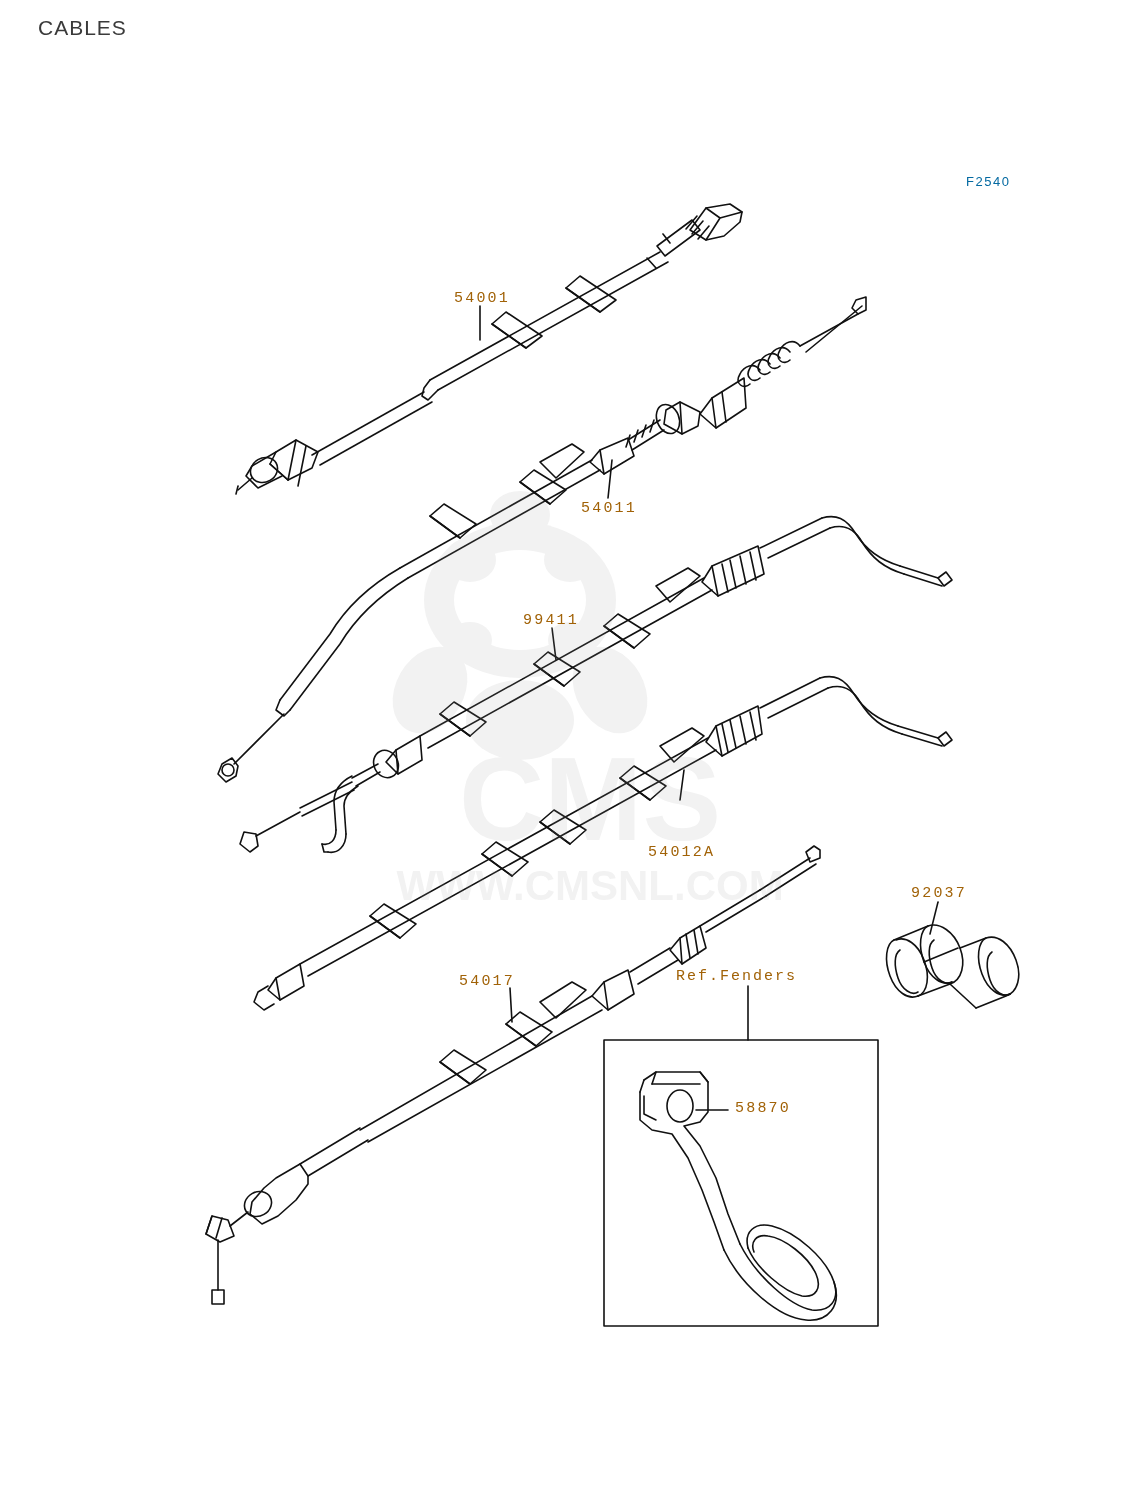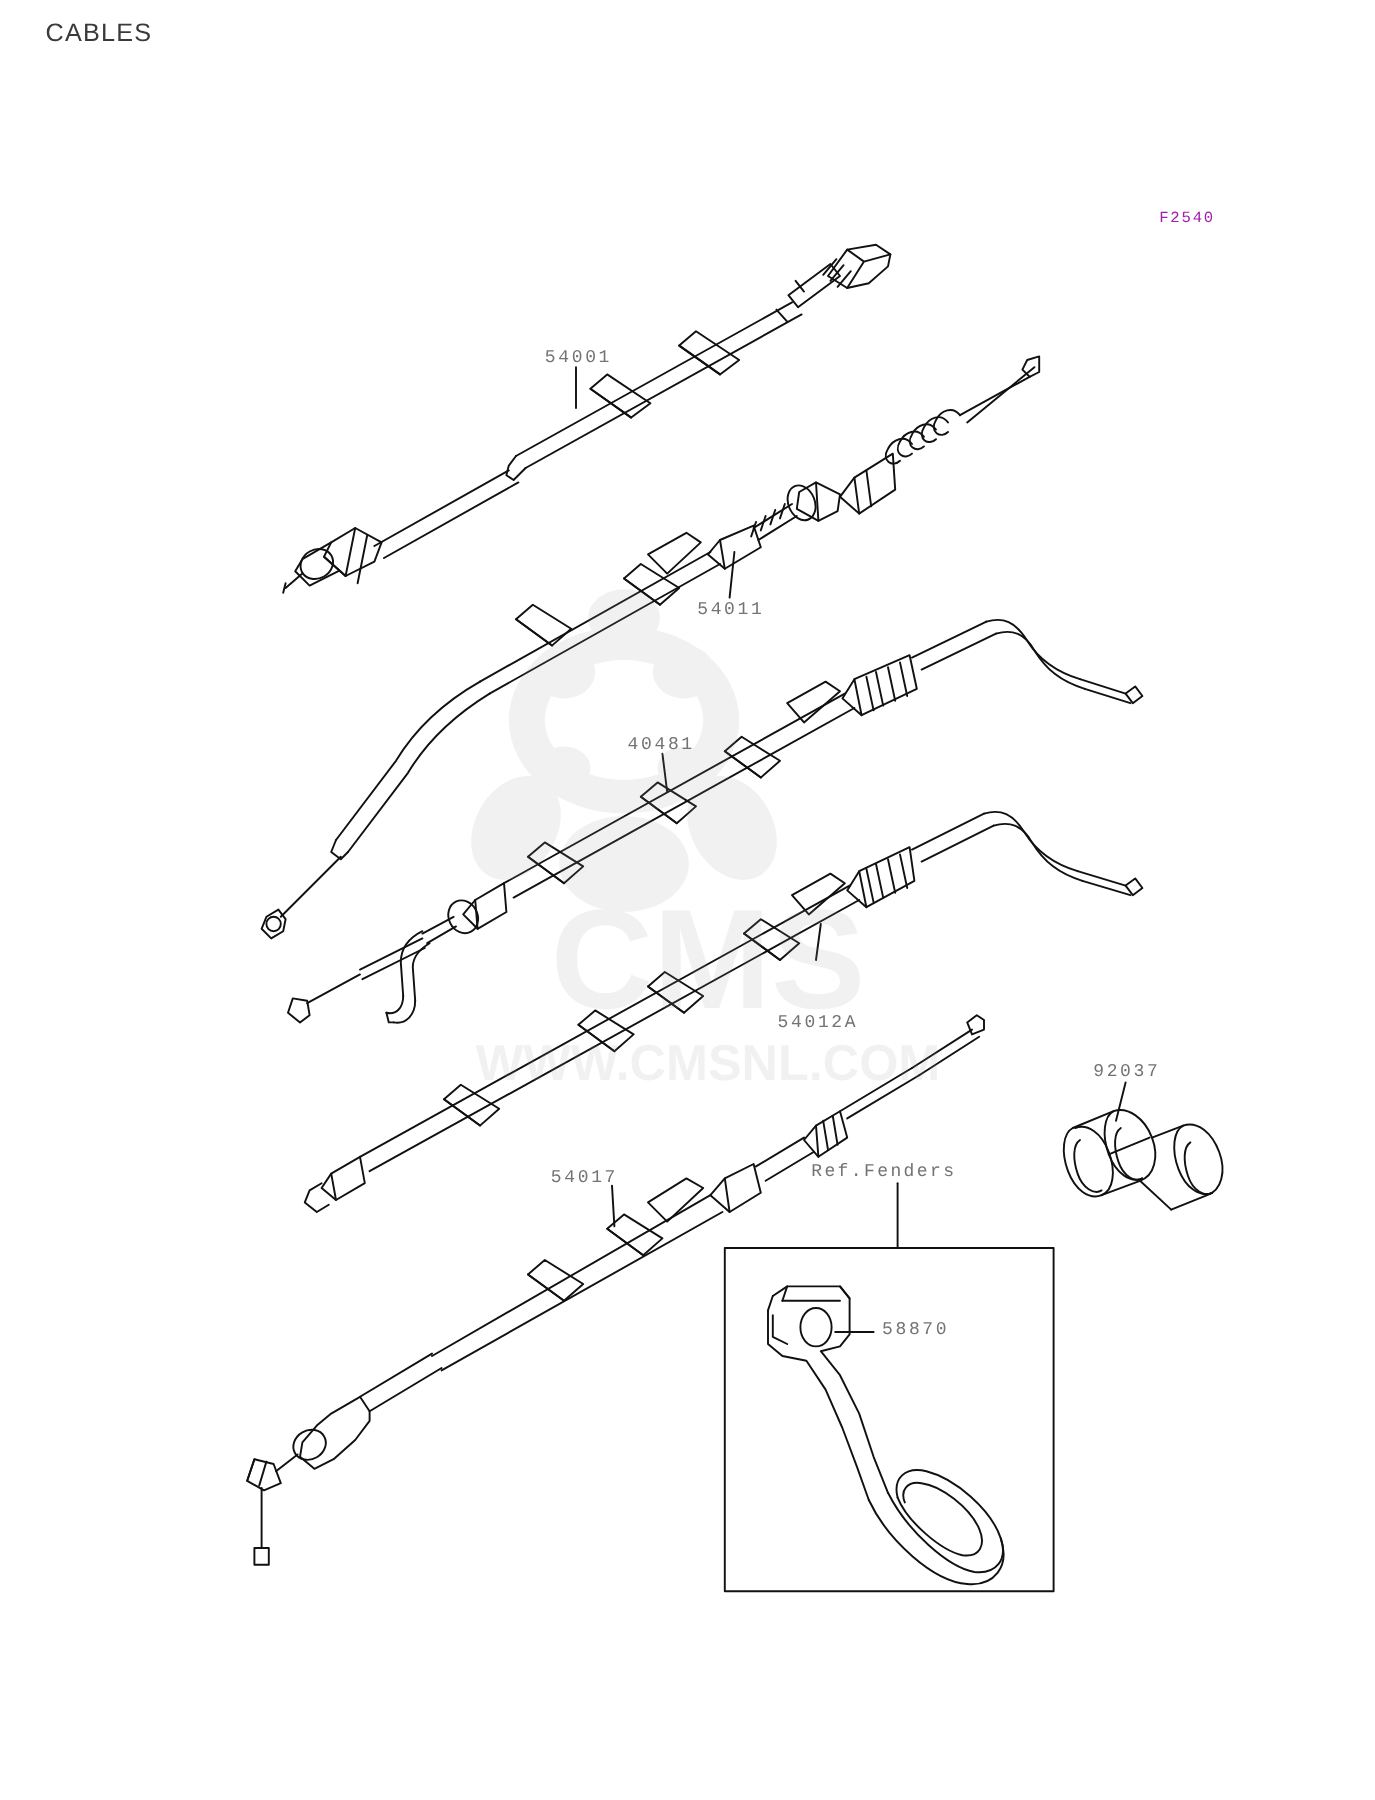--- a/index.html
+++ b/index.html
@@ -29,28 +29,28 @@
     letter-spacing: 1px;
     color: #3a3a3a;
     font-family: "Liberation Sans", sans-serif;
   }
   #figcode {
     position: absolute;
     left: 966px;
     top: 174px;
     font-size: 13px;
     letter-spacing: 1.5px;
-    color: #a21caf;
-    font-family: Liberation Mono, monospace;
+    color: #0369a1;
+    font-family: Liberation Sans, sans-serif;
   }
   .partlabel {
     position: absolute;
     font-size: 15px;
     letter-spacing: 2.2px;
-    color: #737373;
+    color: #a16207;
     font-family: "Liberation Mono", monospace;
     white-space: nowrap;
   }
   #footer {
     position: absolute;
     left: 0;
     top: 1436px;
     width: 1146px;
     text-align: center;
     font-size: 35px;
@@ -292,20 +292,20 @@
         <ellipse cx="610" cy="690" rx="34" ry="46" transform="rotate(-30 610 690)"></ellipse>
         <ellipse cx="520" cy="720" rx="54" ry="40"></ellipse>
       </g>
       <text x="590" y="840" font-family="'Liberation Sans', sans-serif" font-size="118" font-weight="bold" fill="#9a9a9a" text-anchor="middle">CMS</text>
       <text x="590" y="900" font-family="'Liberation Sans', sans-serif" font-size="42" font-weight="bold" fill="#9a9a9a" text-anchor="middle">WWW.CMSNL.COM</text>
     </g>
   </svg>
 
   <div class="partlabel lbl-54001">54001</div>
   <div class="partlabel lbl-54011">54011</div>
-  <div class="partlabel lbl-54012">40481</div>
+  <div class="partlabel lbl-54012">99411</div>
   <div class="partlabel lbl-54012a">54012A</div>
   <div class="partlabel lbl-54017">54017</div>
   <div class="partlabel lbl-92037">92037</div>
   <div class="partlabel lbl-92170">58870</div>
   <div class="partlabel lbl-reffenders">Ref.Fenders</div>
 
 </div>
 
 </body></html>

